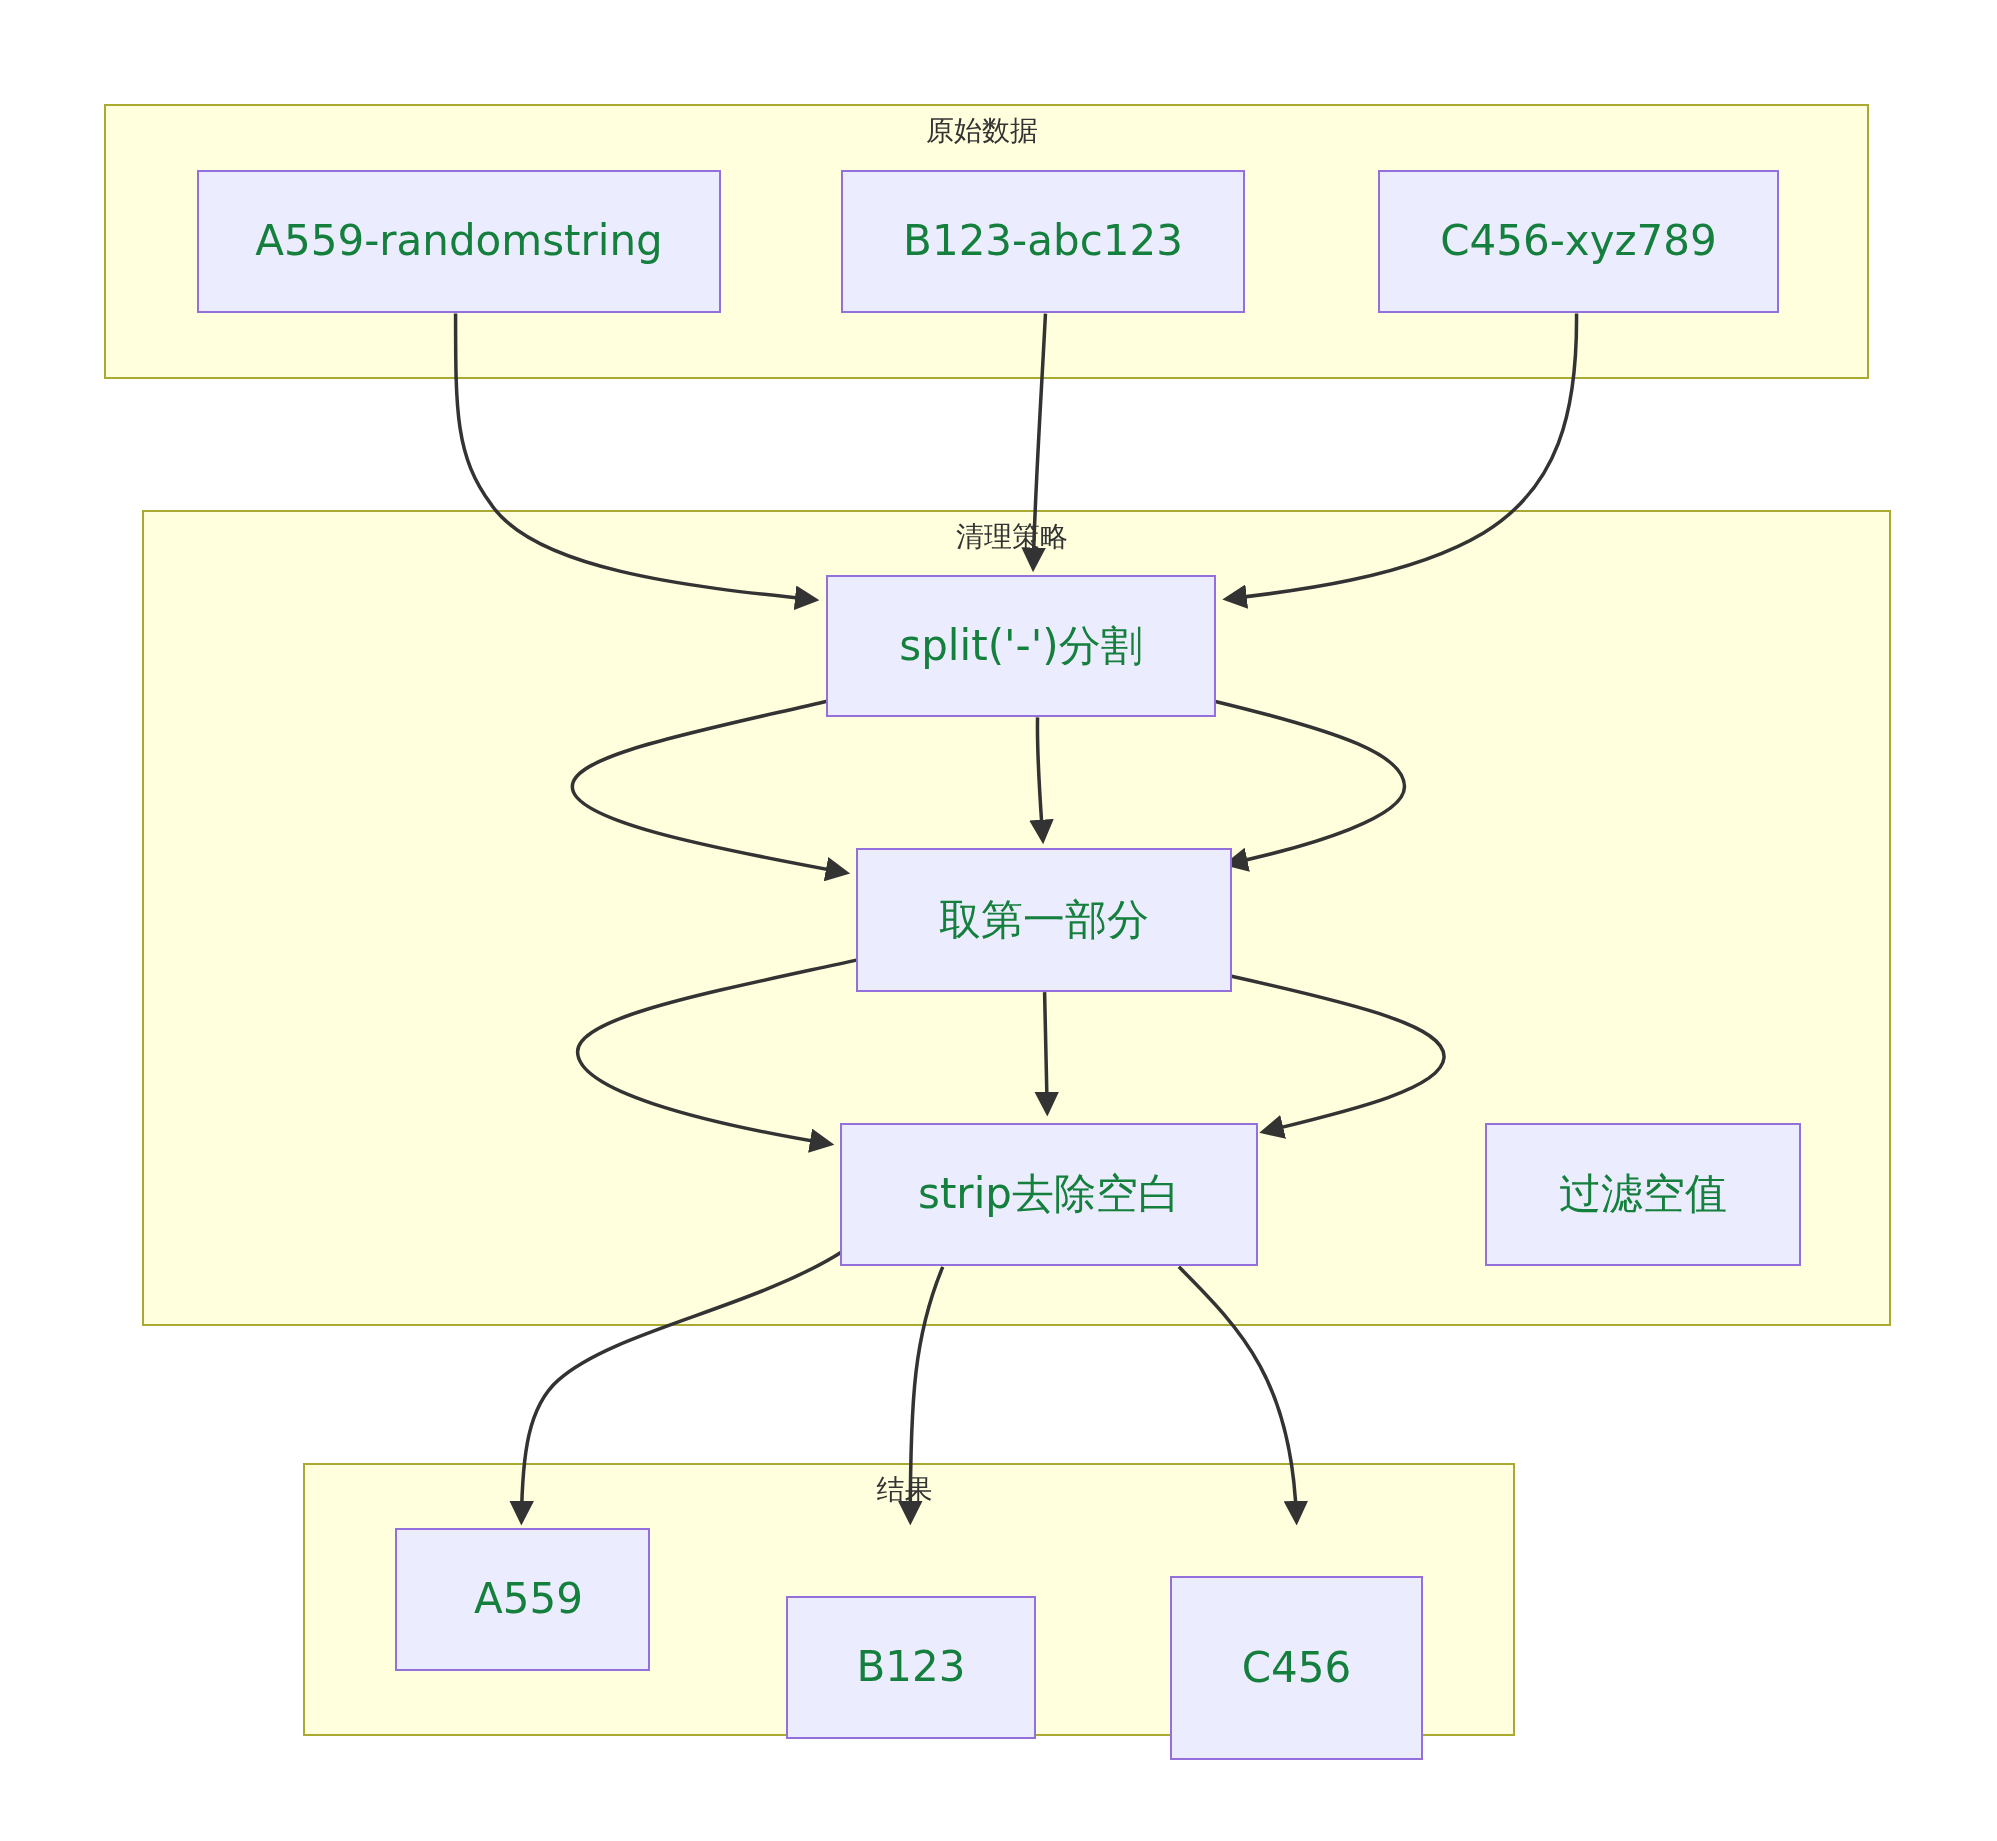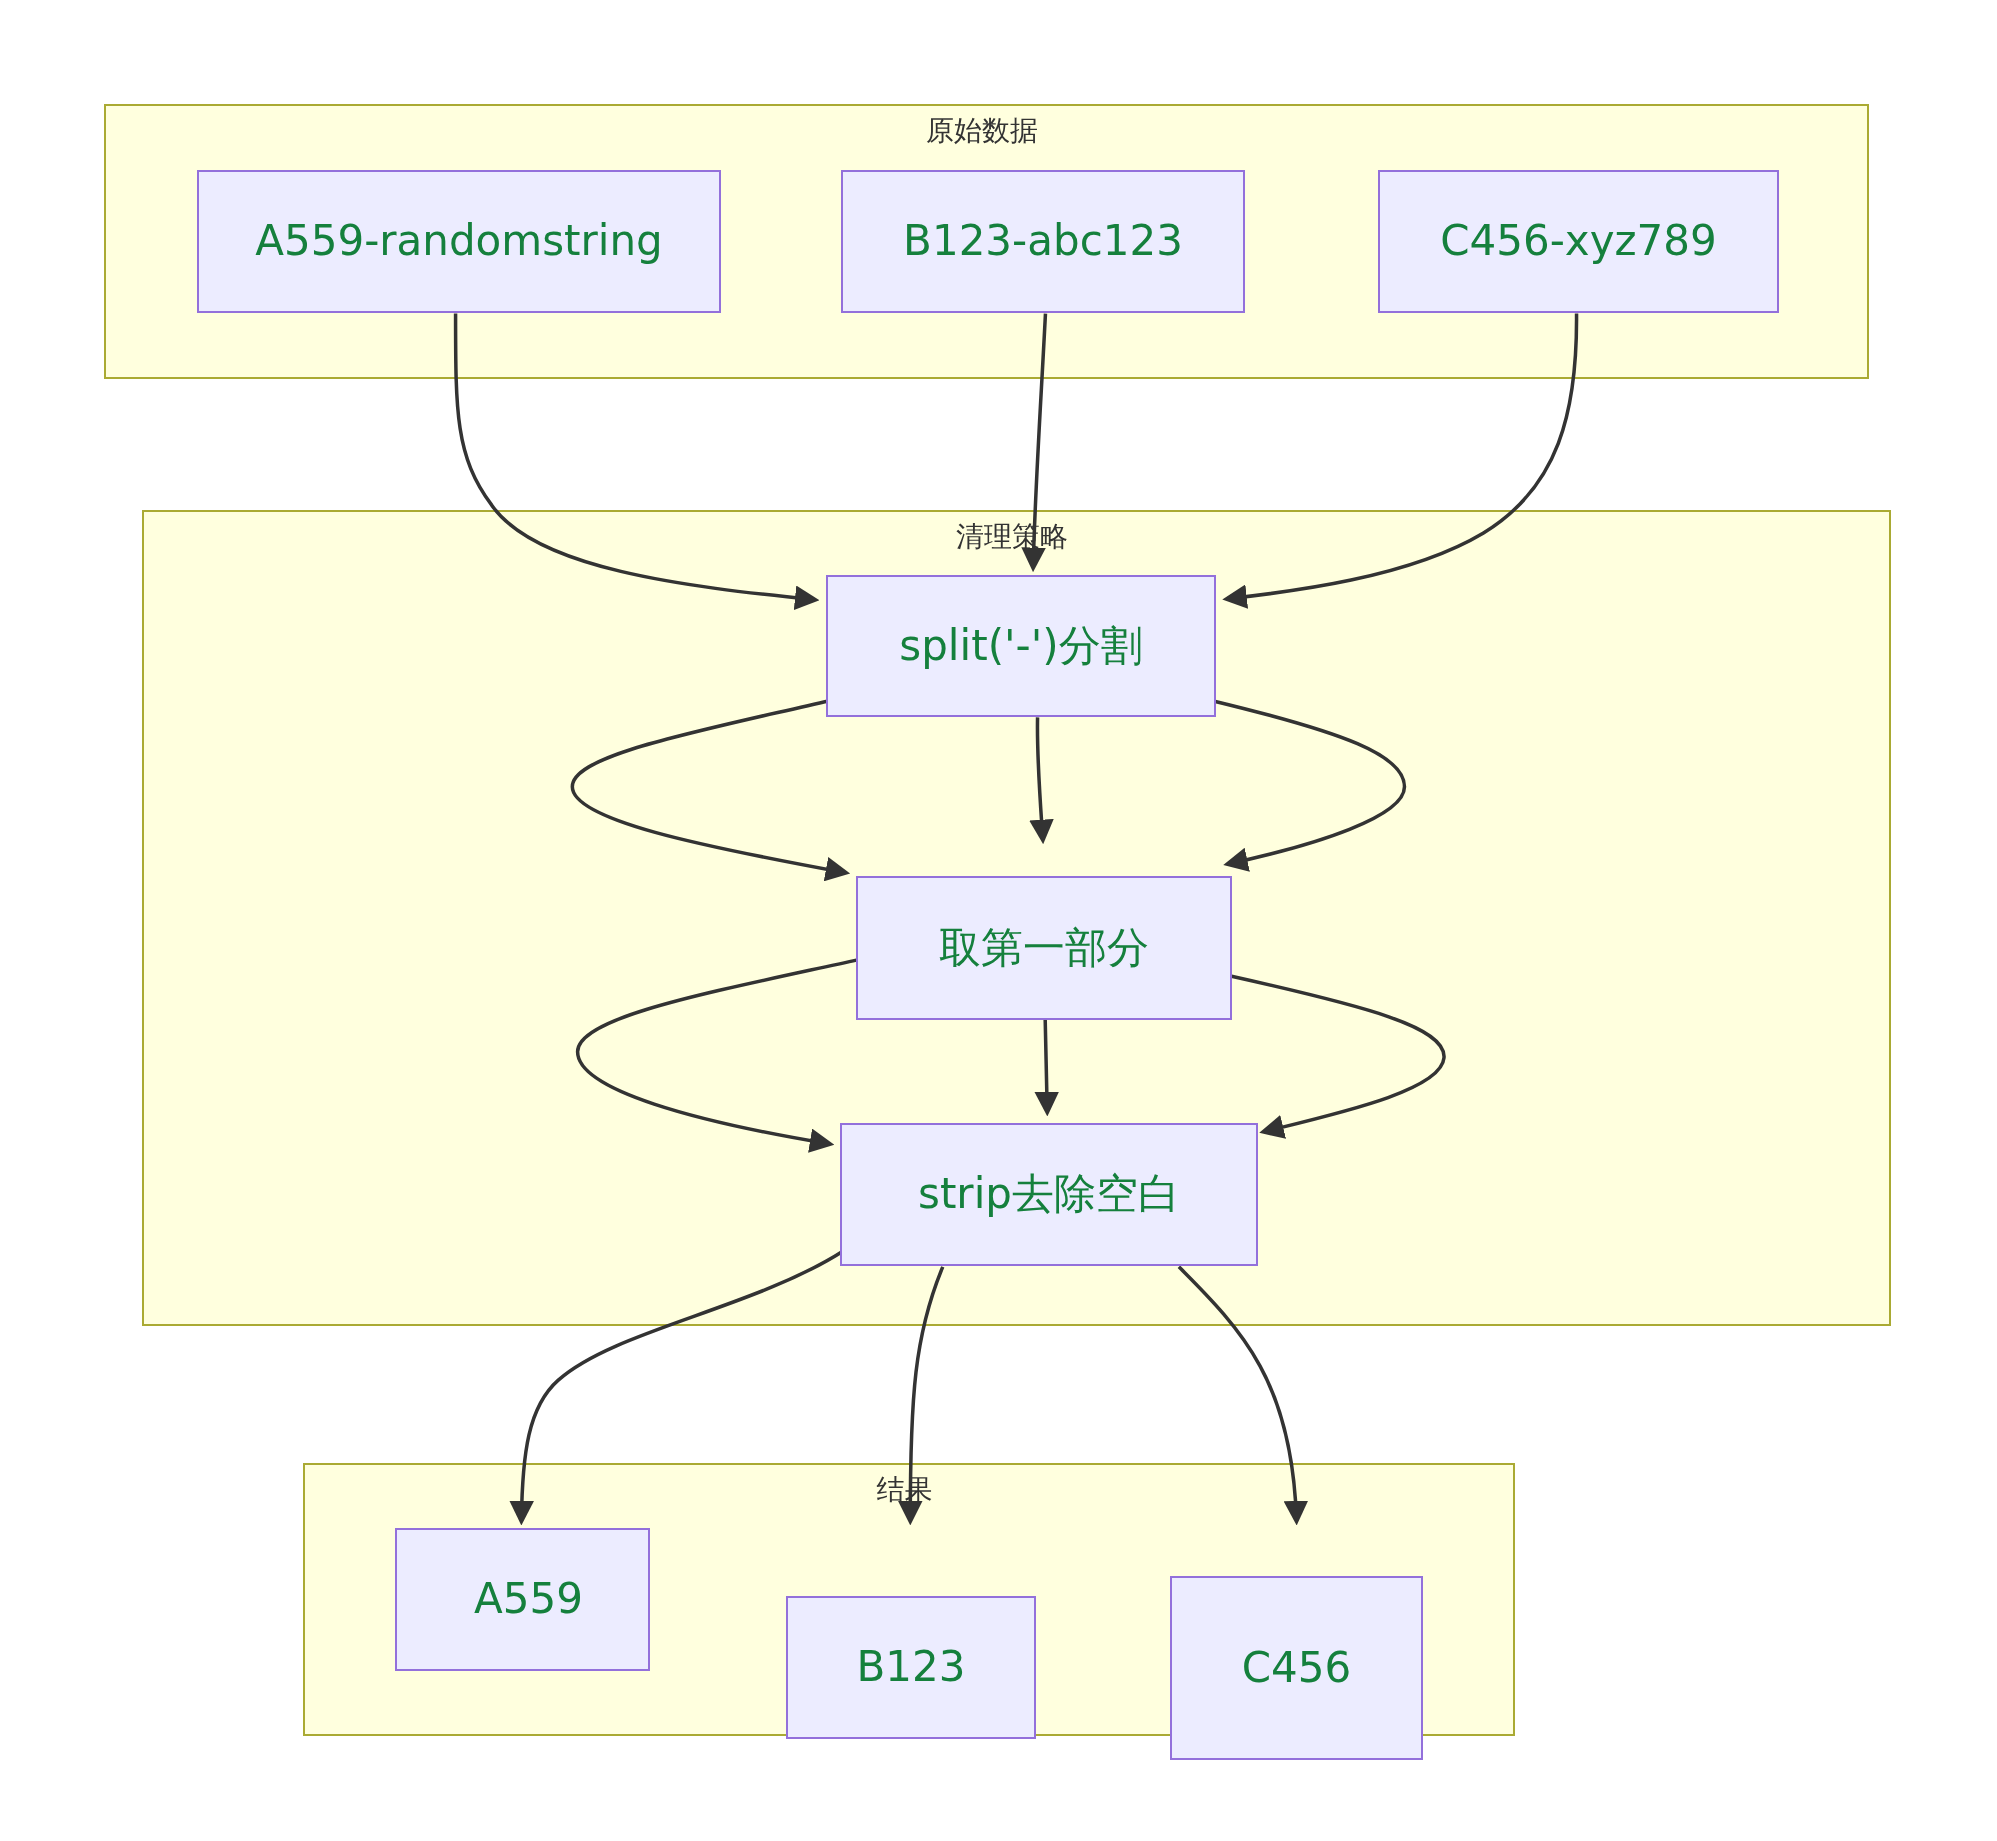--- a/index.html
+++ b/index.html
@@ -51,21 +51,21 @@
     font-size:42px;
     line-height:1.1;
     color:#15803d;
     text-align:center;
     white-space:nowrap;
   }
   .n1{left:197px;top:170px;width:524px;height:143px;}
   .n2{left:841px;top:170px;width:404px;height:143px;}
   .n3{left:1378px;top:170px;width:401px;height:143px;}
   .n4{left:826px;top:575px;width:390px;height:142px;text-align:center;}
-  .n5{left:856px;top:876px;width:376px;height:144px;}
+  .n5{left:856px;top:848px;width:376px;height:144px;}
   .n6{left:840px;top:1123px;width:418px;height:143px;}
   .n7{left:1485px;top:1123px;width:316px;height:143px;}
   .n8{left:395px;top:1528px;width:255px;height:143px;padding-left:12px;}
   .n9{left:786px;top:1596px;width:250px;height:143px;}
   .n10{left:1170px;top:1528px;width:253px;height:184px;margin-top:48px;}
 </style>
 </head>
 <body>
 
 <div class="canvas">
@@ -111,20 +111,23 @@
   </div>
   <div class="node n4">
     <span>split('-')分割</span>
   </div>
   <div class="node n5">
     <span>取第一部分</span>
   </div>
   <div class="node n6">
     <span>strip去除空白</span>
   </div>
+  <div class="node n7">
+    <span>过滤空值</span>
+  </div>
   <div class="node n8">
     <span>A559</span>
   </div>
   <div class="node n9">
     <span>B123</span>
   </div>
   <div class="node n10">
     <span>C456</span>
   </div>
 

